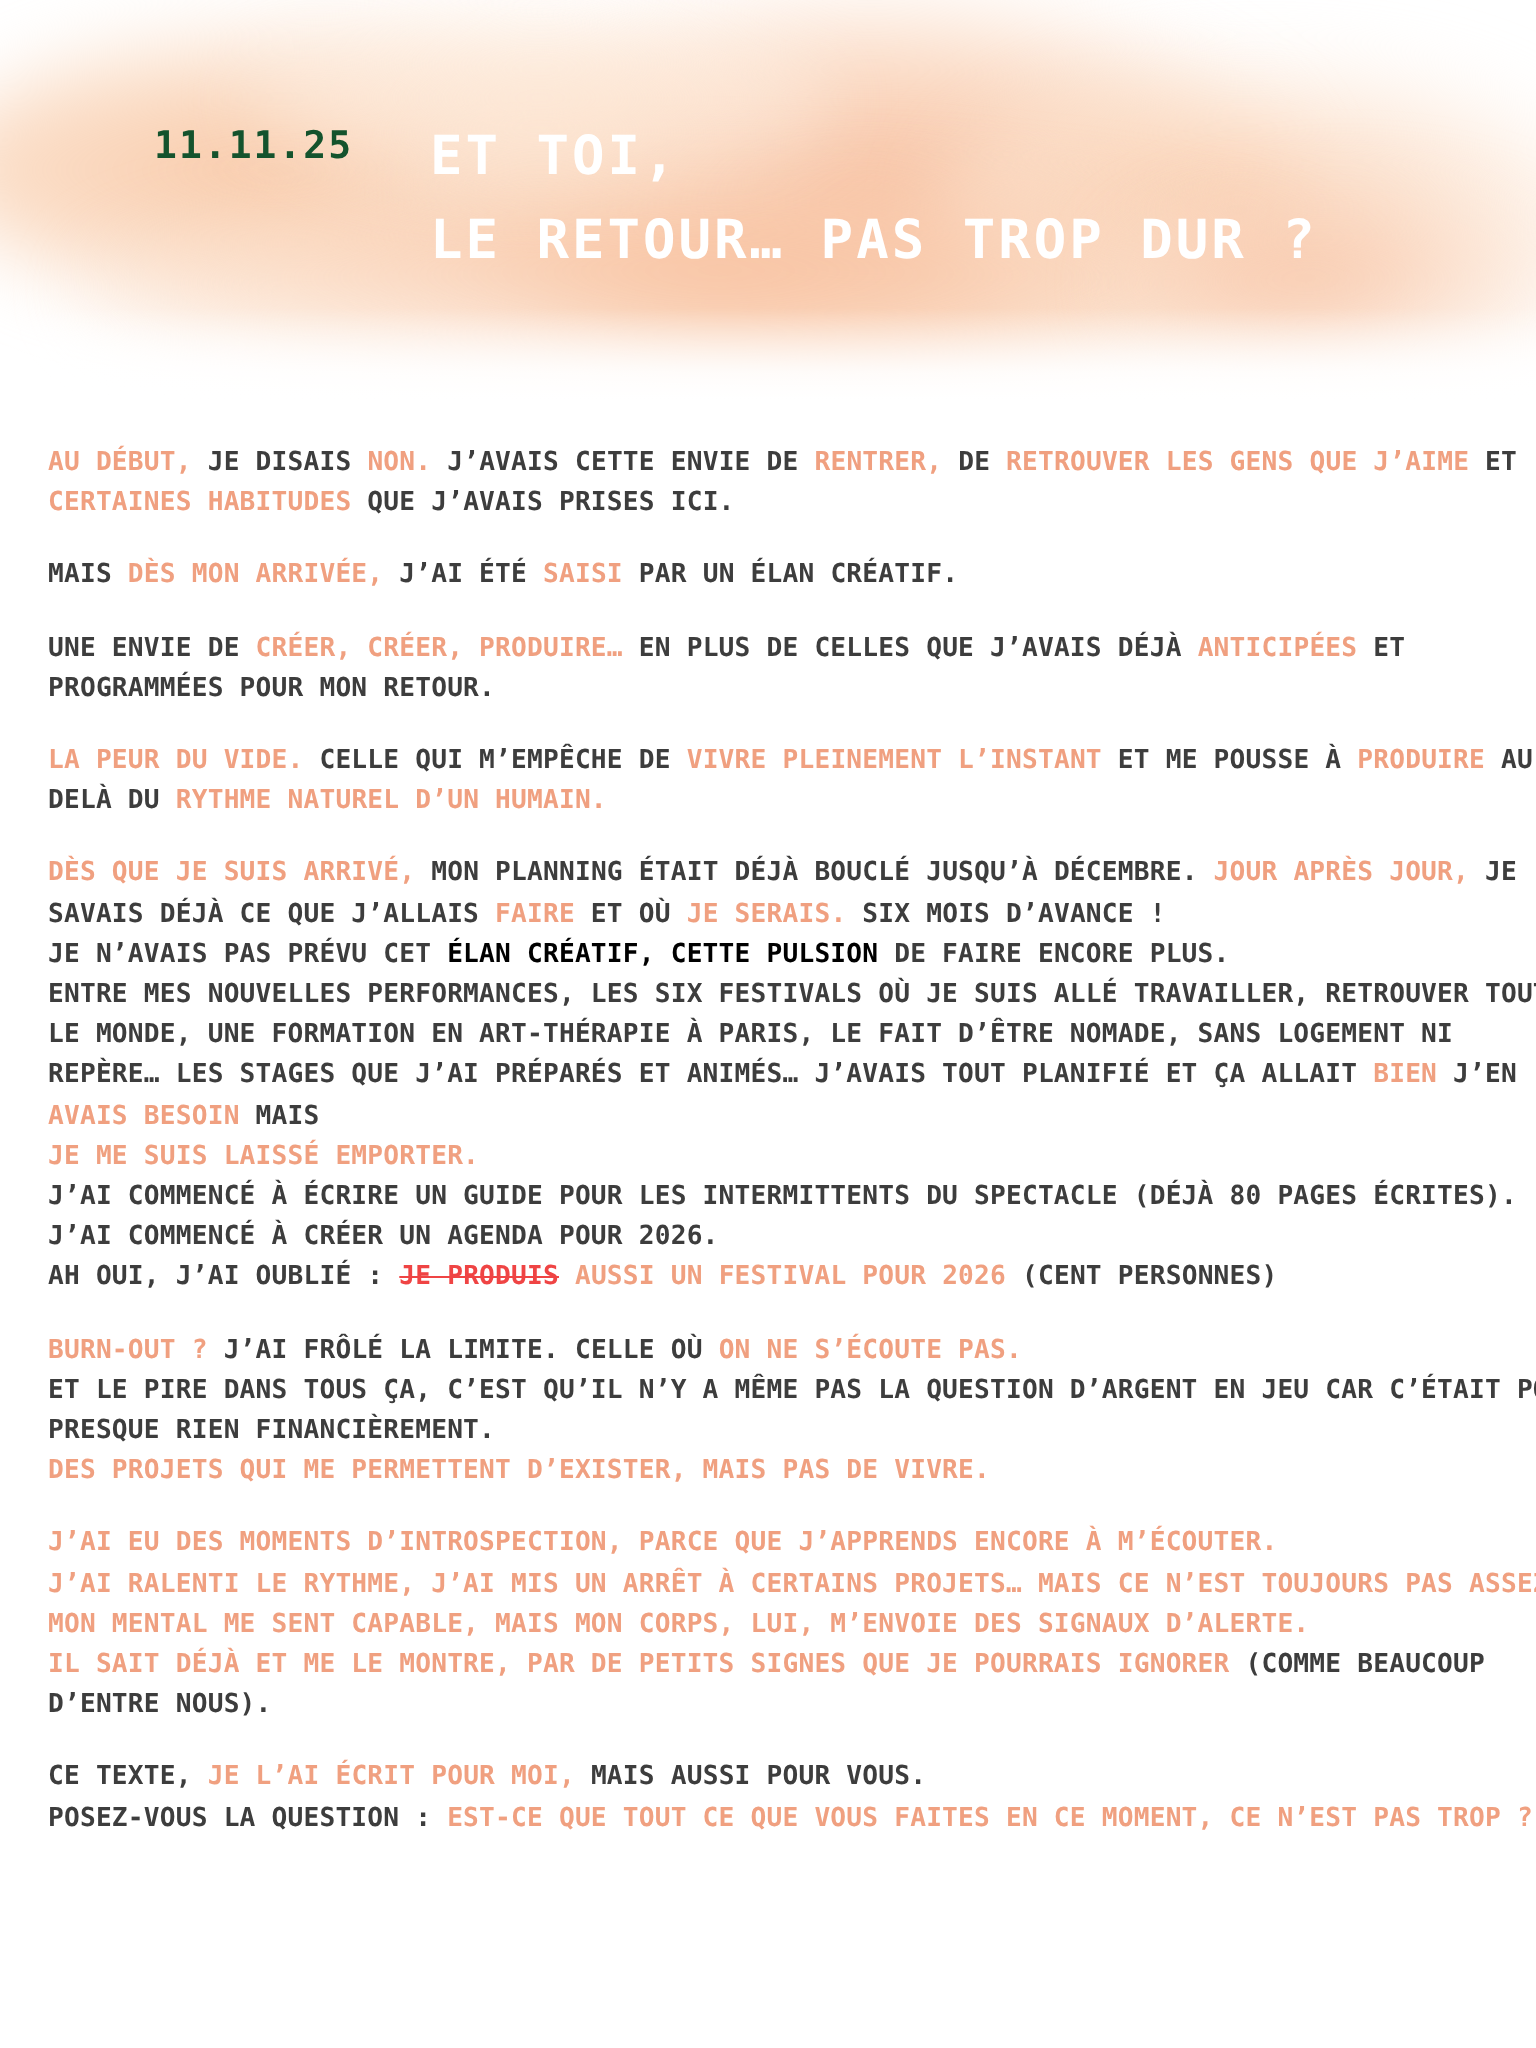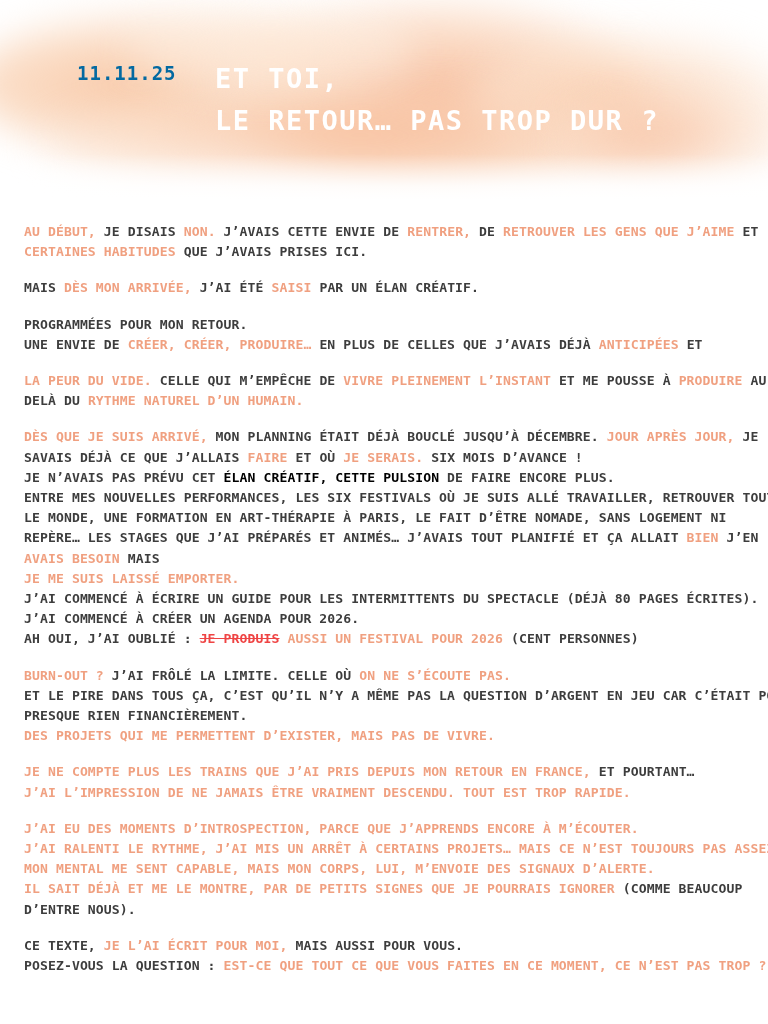--- a/index.html
+++ b/index.html
@@ -62,21 +62,21 @@
     background: linear-gradient(to bottom, rgba(255,255,255,0) 0%, rgba(255,255,255,0.85) 70%, #ffffff 100%);
   }
 
   .banner-date {
     position: absolute;
     left: 77px;
     top: 62px;
     font-family: "DejaVu Sans Mono", monospace;
     font-size: 19px;
     letter-spacing: 1px;
-    color: #0369a1;
+    color: #14532d;
     font-weight: bold;
   }
   .banner-title {
     position: absolute;
     left: 215px;
     top: 58px;
     width: 520px;
     color: #ffffff;
     font-family: "DejaVu Sans Mono", monospace;
     font-weight: bold;
@@ -134,22 +134,22 @@
     <p class="para">
       <span class="ln"><span class="pk">AU DÉBUT,</span><span class="dk"> JE DISAIS </span><span class="pk">NON.</span><span class="dk"> J’AVAIS CETTE ENVIE DE </span><span class="pk">RENTRER,</span><span class="dk"> DE </span><span class="pk">RETROUVER LES GENS QUE J’AIME</span><span class="dk"> ET</span></span>
       <span class="ln"><span class="pk">CERTAINES HABITUDES</span><span class="dk"> QUE J’AVAIS PRISES ICI.</span></span>
     </p>
 
     <p class="para">
       <span class="ln"><span class="dk">MAIS </span><span class="pk">DÈS MON ARRIVÉE,</span><span class="dk"> J’AI ÉTÉ </span><span class="pk">SAISI</span><span class="dk"> PAR UN ÉLAN CRÉATIF.</span></span>
     </p>
 
     <p class="para">
+      <span class="ln"><span class="dk">UNE ENVIE DE </span><span class="pk">CRÉER, CRÉER, PRODUIRE…</span><span class="dk"> EN PLUS DE CELLES QUE J’AVAIS DÉJÀ </span><span class="pk">ANTICIPÉES</span><span class="dk"> ET</span></span>
       <span class="ln">PROGRAMMÉES POUR MON RETOUR.</span>
-      <span class="ln"><span class="dk">UNE ENVIE DE </span><span class="pk">CRÉER, CRÉER, PRODUIRE…</span><span class="dk"> EN PLUS DE CELLES QUE J’AVAIS DÉJÀ </span><span class="pk">ANTICIPÉES</span><span class="dk"> ET</span></span>
     </p>
 
     <p class="para">
       <span class="ln"><span class="pk">LA PEUR DU VIDE.</span><span class="dk"> CELLE QUI M’EMPÊCHE DE </span><span class="pk">VIVRE PLEINEMENT L’INSTANT</span><span class="dk"> ET ME POUSSE À </span><span class="pk">PRODUIRE</span><span class="dk"> AU-</span></span>
       <span class="ln"><span class="dk">DELÀ DU </span><span class="pk">RYTHME NATUREL D’UN HUMAIN.</span></span>
     </p>
 
     <p class="para">
       <span class="ln"><span class="pk">DÈS QUE JE SUIS ARRIVÉ,</span><span class="dk"> MON PLANNING ÉTAIT DÉJÀ BOUCLÉ JUSQU’À DÉCEMBRE. </span><span class="pk">JOUR APRÈS JOUR,</span><span class="dk"> JE</span></span>
       <span class="ln"><span class="dk">SAVAIS DÉJÀ CE QUE J’ALLAIS </span><span class="pk">FAIRE</span><span class="dk"> ET OÙ </span><span class="pk">JE SERAIS.</span><span class="dk"> SIX MOIS D’AVANCE !</span></span>
@@ -164,24 +164,20 @@
       <span class="ln"><span class="dk">AH OUI, J’AI OUBLIÉ : </span><span class="strike">JE PRODUIS</span><span class="pk"> AUSSI UN FESTIVAL POUR 2026</span><span class="dk"> (CENT PERSONNES)</span></span>
     </p>
 
     <p class="para">
       <span class="ln"><span class="pk">BURN-OUT ?</span><span class="dk"> J’AI FRÔLÉ LA LIMITE. CELLE OÙ </span><span class="pk">ON NE S’ÉCOUTE PAS.</span></span>
       <span class="ln">ET LE PIRE DANS TOUS ÇA, C’EST QU’IL N’Y A MÊME PAS LA QUESTION D’ARGENT EN JEU CAR C’ÉTAIT POUR</span>
       <span class="ln">PRESQUE RIEN FINANCIÈREMENT.</span>
       <span class="ln pk">DES PROJETS QUI ME PERMETTENT D’EXISTER, MAIS PAS DE VIVRE.</span>
     </p>
 
-    <p class="para">
-      <span class="ln"><span class="pk">JE NE COMPTE PLUS LES TRAINS QUE J’AI PRIS DEPUIS MON RETOUR EN FRANCE,</span><span class="dk"> ET POURTANT…</span></span>
-      <span class="ln pk">J’AI L’IMPRESSION DE NE JAMAIS ÊTRE VRAIMENT DESCENDU. TOUT EST TROP RAPIDE.</span>
-    </p>
 
     <p class="para">
       <span class="ln pk">J’AI EU DES MOMENTS D’INTROSPECTION, PARCE QUE J’APPRENDS ENCORE À M’ÉCOUTER.</span>
       <span class="ln pk">J’AI RALENTI LE RYTHME, J’AI MIS UN ARRÊT À CERTAINS PROJETS… MAIS CE N’EST TOUJOURS PAS ASSEZ.</span>
       <span class="ln pk">MON MENTAL ME SENT CAPABLE, MAIS MON CORPS, LUI, M’ENVOIE DES SIGNAUX D’ALERTE.</span>
       <span class="ln"><span class="pk">IL SAIT DÉJÀ ET ME LE MONTRE, PAR DE PETITS SIGNES QUE JE POURRAIS IGNORER</span><span class="dk"> (COMME BEAUCOUP</span></span>
       <span class="ln">D’ENTRE NOUS).</span>
     </p>
 
     <p class="para">

